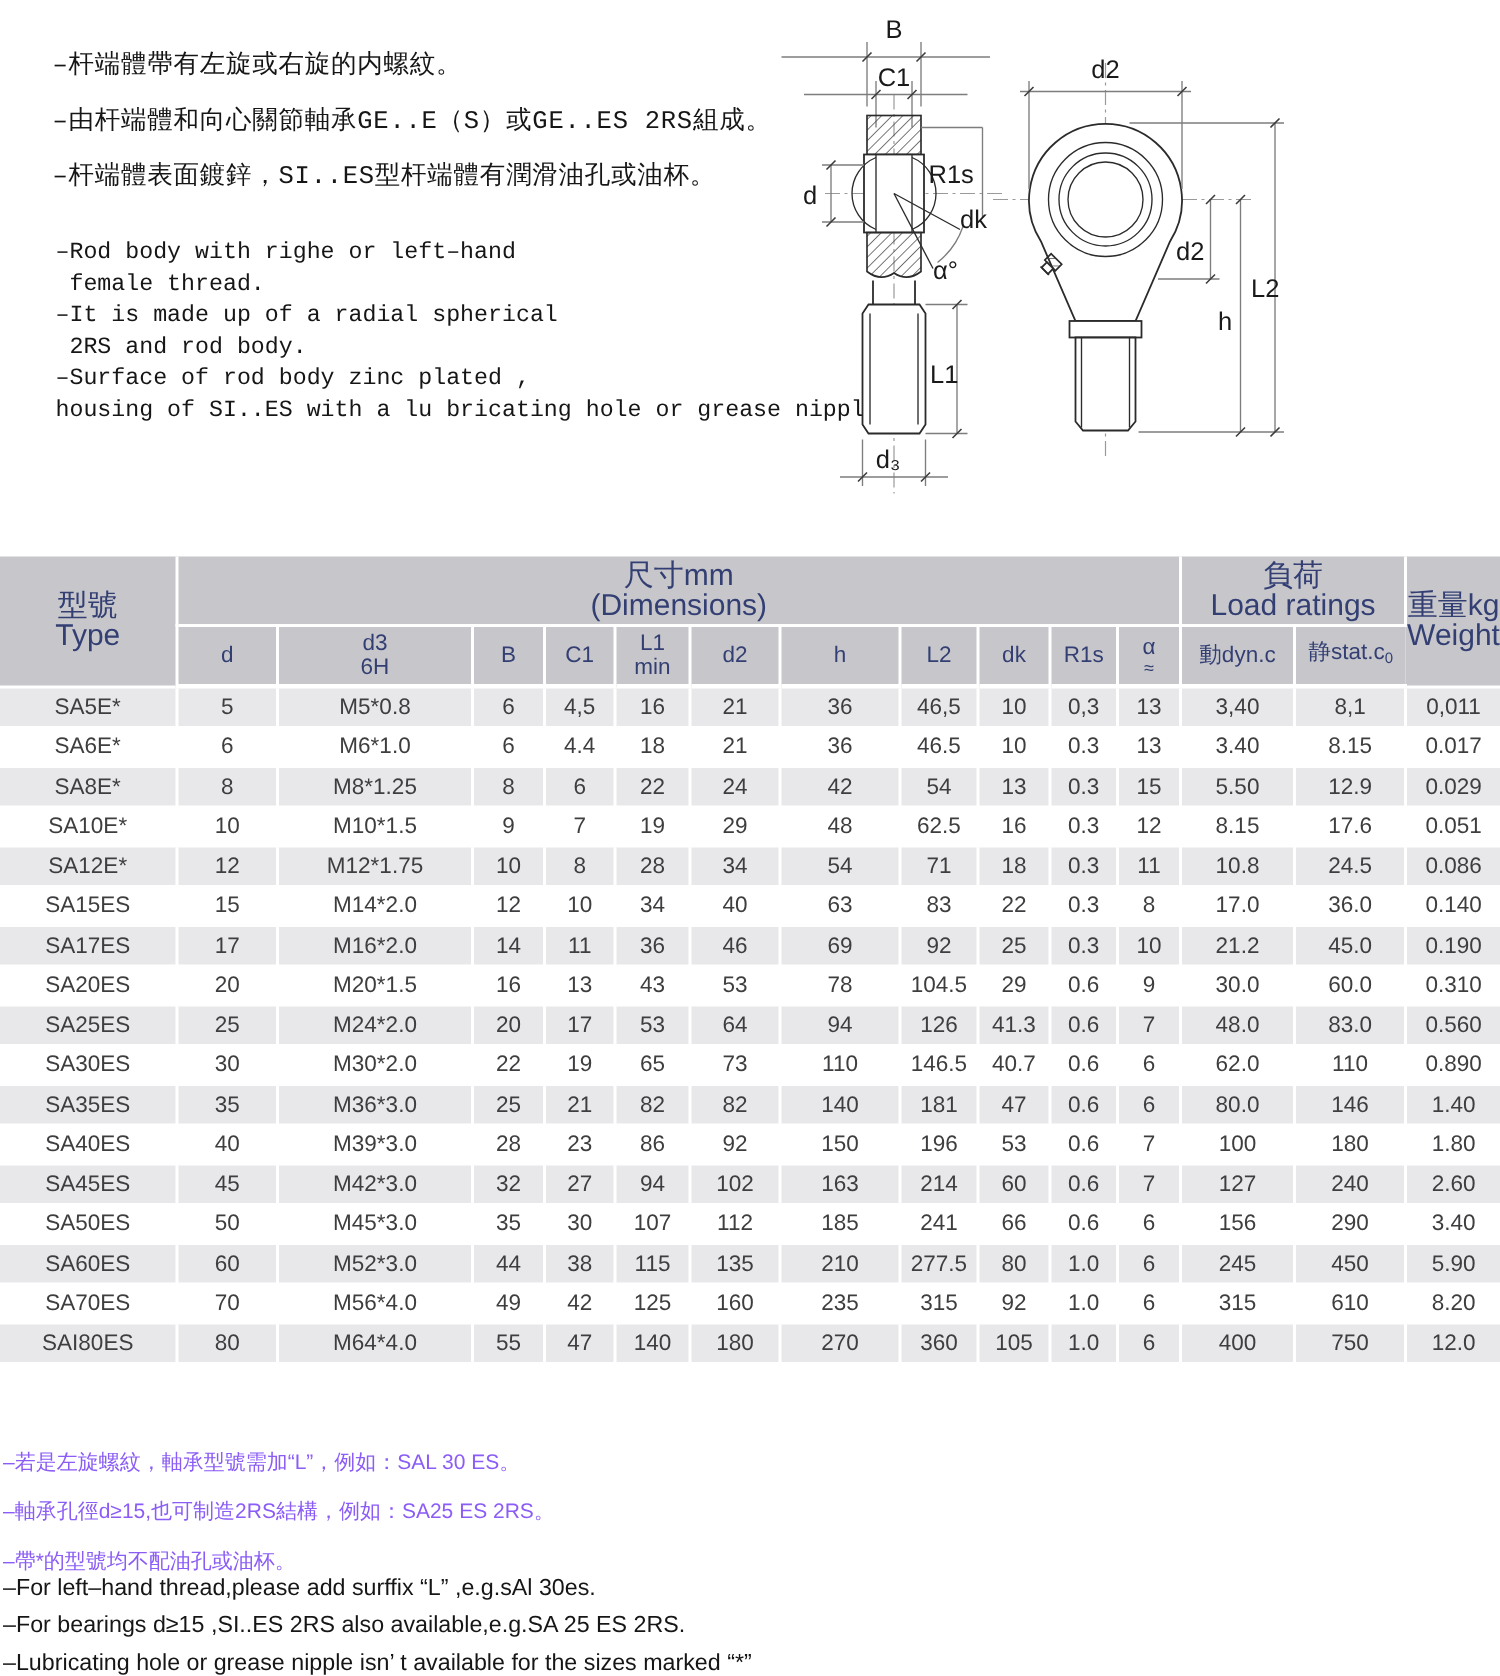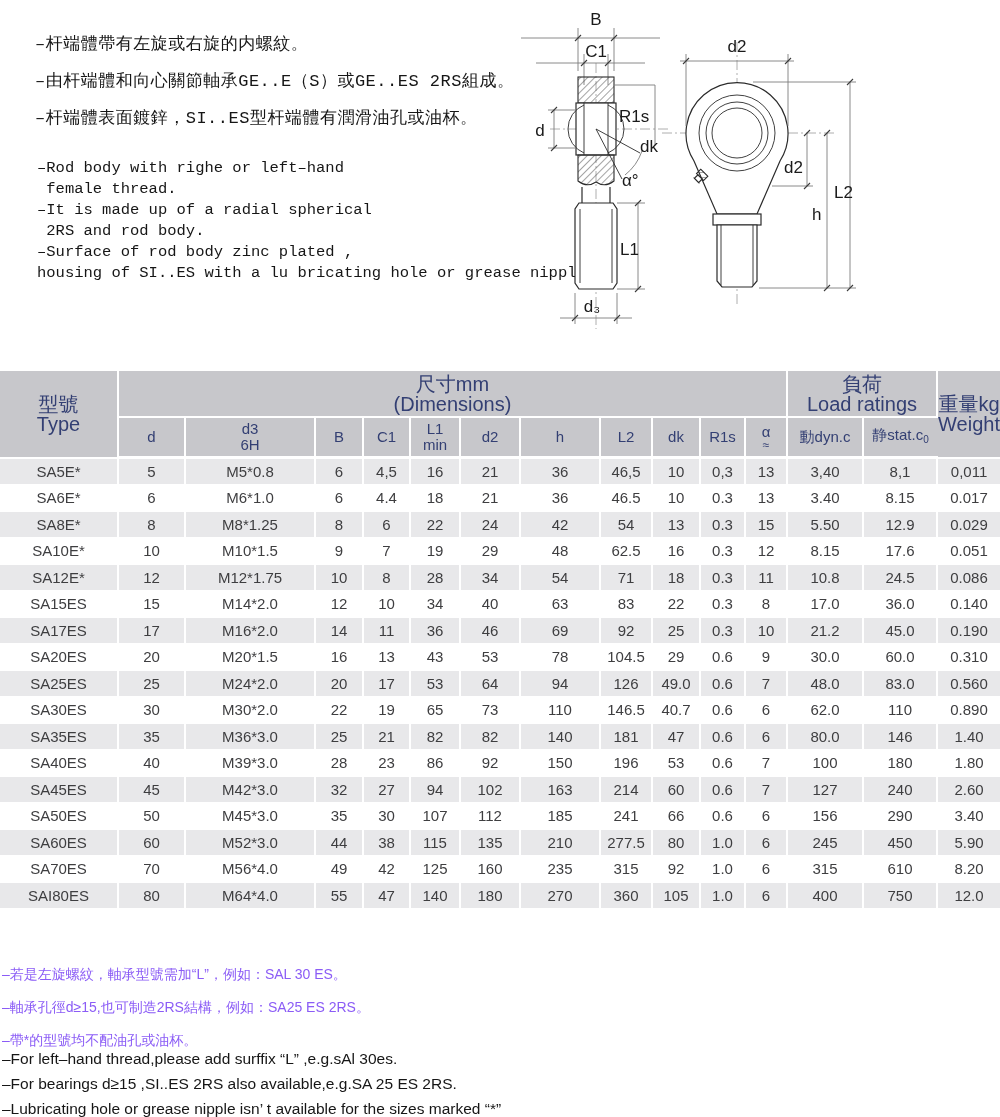--- a/index.html
+++ b/index.html
@@ -395,21 +395,21 @@
         <tr>
           <td>SA25ES</td>
           <td>25</td>
           <td>M24*2.0</td>
           <td>20</td>
           <td>17</td>
           <td>53</td>
           <td>64</td>
           <td>94</td>
           <td>126</td>
-          <td>49.0</td>
+          <td>41.3</td>
           <td>0.6</td>
           <td>7</td>
           <td>48.0</td>
           <td>83.0</td>
           <td>0.560</td>
         </tr>
         <tr>
           <td>SA30ES</td>
           <td>30</td>
           <td>M30*2.0</td>

